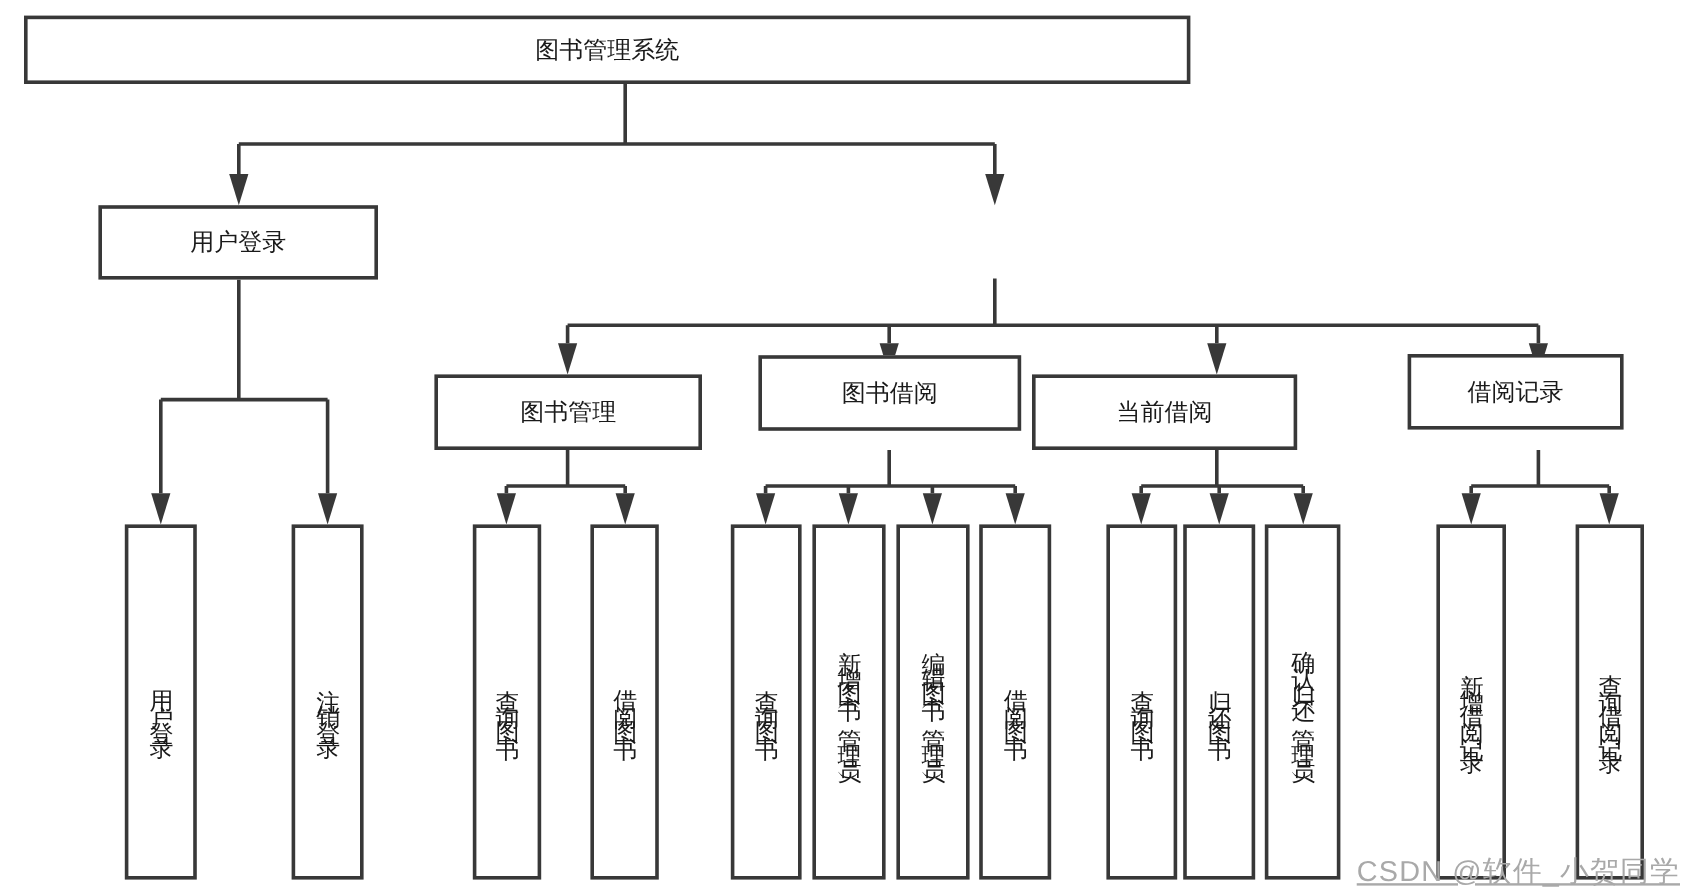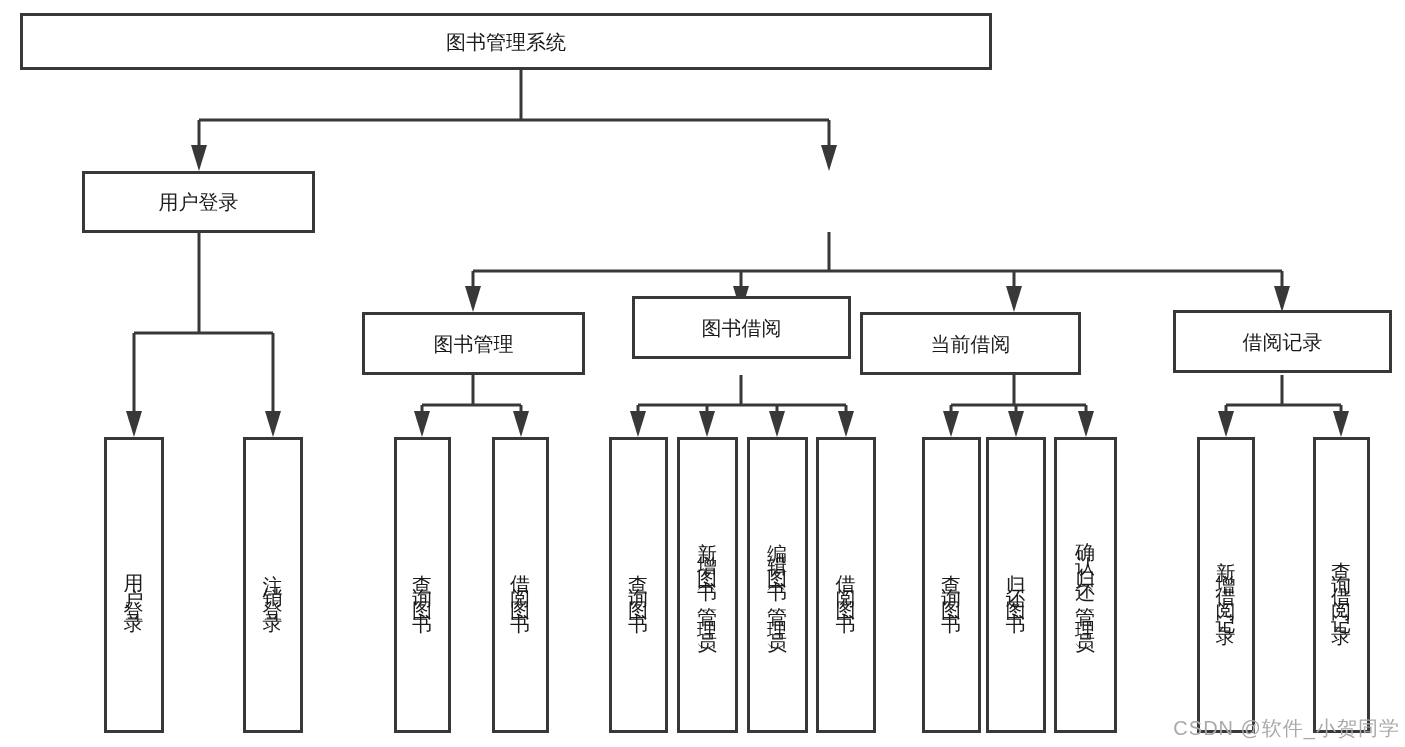--- a/index.html
+++ b/index.html
@@ -57,24 +57,25 @@
     text-orientation: mixed;
     letter-spacing: 13px;
     line-height: 1;
     font-size: 20px;
     white-space: nowrap;
   }
   .watermark {
     position: absolute;
     right: 5px;
     bottom: 5px;
-    font-size: 20px;
+    font-size: 24px;
     color: var(--watermark);
     letter-spacing: 1px;
     pointer-events: none;
+    text-decoration: underline;
   }
 </style>
 </head>
 <body>
 
 <div class="stage">
 
   <svg class="connectors" width="1405" height="747" viewBox="0 0 1405 747" aria-hidden="true">
     <g>
 
@@ -125,21 +126,21 @@
 
   <div class="node" style="left:362px; top:312px; width:223px; height:63px;">
     <span>图书管理</span>
   </div>
   <div class="node" style="left:632px; top:296px; width:219px; height:63px;">
     <span>图书借阅</span>
   </div>
   <div class="node" style="left:860px; top:312px; width:221px; height:63px;">
     <span>当前借阅</span>
   </div>
-  <div class="node" style="left:1173px; top:310px; width:219px; height:63px;">
+  <div class="node" style="left:1173px; top:295px; width:180px; height:63px;">
     <span>借阅记录</span>
   </div>
 
   <div class="node leaf" style="left:104px; width:60px;">
     <span class="vlabel">用户登录</span>
   </div>
   <div class="node leaf" style="left:243px; width:60px;">
     <span class="vlabel">注销登录</span>
   </div>
 

